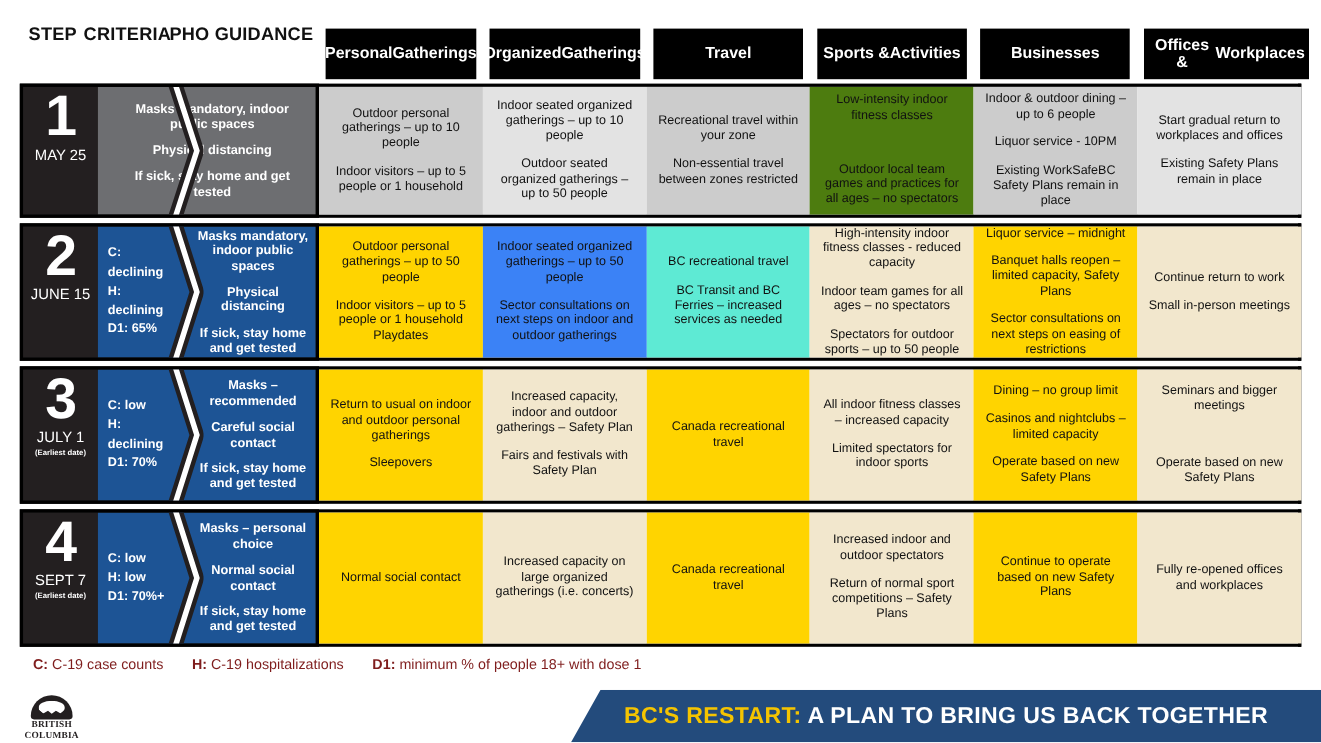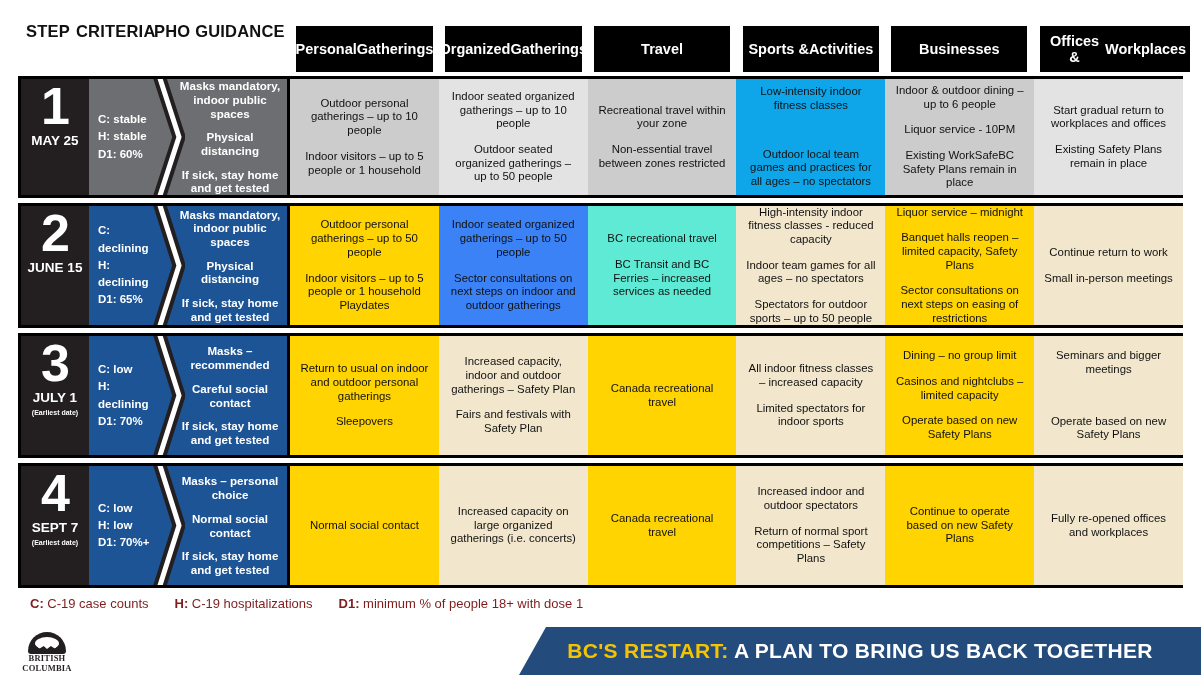--- a/index.html
+++ b/index.html
@@ -32,21 +32,21 @@
     position: absolute; left: 0; top: 0; width: 272px; height: 100%;
     border: 3px solid #000; background: #1b1b1b;
     display: flex; overflow: hidden;
   }
   .num-box {
     width: 68px; flex: 0 0 68px; background: #231f20;
     display: flex; flex-direction: column; align-items: center;
     color: #fff; padding-top: 4px;
   }
   .num-big { font-size: 52px; font-weight: bold; line-height: .92; letter-spacing: -1px; }
-  .num-date { font-size: 13.5px; font-weight: bold; margin-top: 2px; white-space: nowrap; }
+  .num-date { font-size: 13.5px; font-weight: normal; margin-top: 2px; white-space: nowrap; }
   .num-note { font-size: 7px; font-weight: bold; margin-top: 4px; white-space: nowrap; }
 
   .crit-pho { position: relative; flex: 1; display: flex; }
   .crit {
     width: 74px; flex: 0 0 74px;
     display: flex; align-items: center;
     padding-left: 9px;
     color: #fff; font-size: 11.5px; font-weight: bold; line-height: 1.5;
   }
   .pho {
@@ -144,27 +144,20 @@
     </div>
 
   <div id="rows">
       <div class="row" style="top: 76px; height: 122px;">
         <div class="row-left">
           <div class="num-box">
             <div class="num-big">1</div>
             <div class="num-date">MAY 25</div>
           </div>
           <div class="crit-pho" style="background: rgb(109, 110, 113);">
-            <div class="crit">
-              <div>
-                <div>C: stable</div>
-                <div>H: stable</div>
-                <div>D1: 60%</div>
-              </div>
-            </div>
             <div class="chev">
               <svg viewBox="0 0 34 130" preserveAspectRatio="none">
                 <polyline points="6,-6 28,65 6,136" fill="none" stroke="#231f20" stroke-width="13"></polyline>
                 <polyline points="6,-6 28,65 6,136" fill="none" stroke="#ffffff" stroke-width="5"></polyline>
               </svg>
             </div>
             <div class="pho">
               <p>Masks mandatory, indoor public spaces</p>
               <p>Physical distancing</p>
               <p>If sick, stay home and get tested</p>
@@ -177,21 +170,21 @@
             <p>Indoor visitors – up to 5 people or 1 household</p>
           </div>
           <div class="cell" style="background: rgb(227, 227, 227); flex: 0 0 148.833px;">
             <p>Indoor seated organized gatherings – up to 10 people</p>
             <p>Outdoor seated organized gatherings – up to 50 people</p>
           </div>
           <div class="cell" style="background: rgb(204, 204, 204); flex: 0 0 148.833px;">
             <p>Recreational travel within your zone</p>
             <p>Non-essential travel between zones restricted</p>
           </div>
-          <div class="cell" style="background: #0ea5e9; flex: 0 0 148.833px; gap: 23px;">
+          <div class="cell" style="background: #4d7c0f; flex: 0 0 148.833px; gap: 23px;">
             <p>Low-intensity indoor fitness classes</p>
             <p>Outdoor local team games and practices for all ages – no spectators</p>
           </div>
           <div class="cell" style="background: rgb(204, 204, 204); flex: 0 0 148.833px;">
             <p>Indoor &amp; outdoor dining – up to 6 people</p>
             <p>Liquor service - 10PM</p>
             <p>Existing WorkSafeBC Safety Plans remain in place</p>
           </div>
           <div class="cell" style="background: rgb(227, 227, 227); flex: 0 0 148.833px;">
             <p>Start gradual return to workplaces and offices</p>

